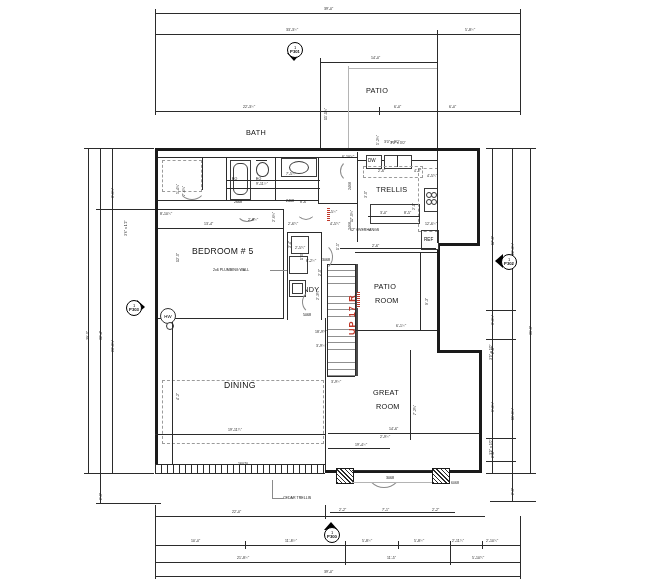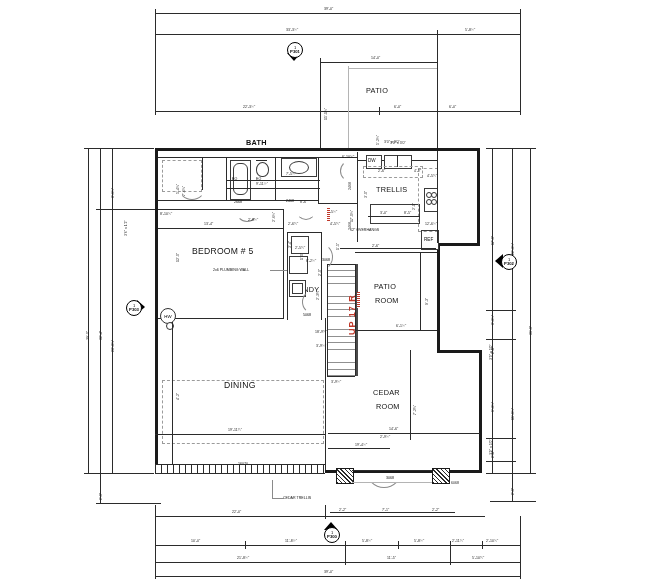--- a/index.html
+++ b/index.html
@@ -166,21 +166,21 @@
 
   <div class="wall" style="left:477px;top:148px;width:3px;height:95px;"></div>
 
   <div class="wall" style="left:437px;top:243px;width:43px;height:3px;"></div>
   <div class="wall" style="left:437px;top:243px;width:3px;height:110px;"></div>
   <div class="wall" style="left:437px;top:350px;width:45px;height:3px;"></div>
   <div class="wall" style="left:479px;top:350px;width:3px;height:123px;"></div>
 
   <div class="wall" style="left:155px;top:470px;width:327px;height:3px;"></div>
 
-  <div class="lbl" style="left:246px;top:138px;font-weight:bold;">BATH</div>
+  <div class="lbl" style="left:246px;top:128px;">BATH</div>
   <div class="ln h" style="left:158px;top:157px;width:160px;"></div>
   <div class="ln h" style="left:158px;top:200px;width:160px;"></div>
   <div class="ln v" style="left:226px;top:157px;height:44px;"></div>
   <div class="ln v" style="left:275px;top:157px;height:44px;"></div>
 
   <div class="fix" style="left:230px;top:160px;width:19px;height:38px;"></div>
   <div class="fix" style="left:233px;top:163px;width:13px;height:30px;border-radius:6px;"></div>
 
   <div class="fix" style="left:256px;top:162px;width:11px;height:13px;border-radius:50% 50% 45% 45%;"></div>
   <div class="ln h" style="left:256px;top:160px;width:11px;"></div>
@@ -303,21 +303,21 @@
   <div class="ln v" style="left:325px;top:318px;height:152px;"></div>
   <div class="dash" style="left:162px;top:380px;width:160px;height:62px;"></div>
   <div class="dim r" style="left:176px;top:400px;">4'-2"</div>
   <div class="ln v" style="left:172px;top:322px;height:148px;"></div>
   <div class="dim" style="left:228px;top:428px;">19'-11¼"</div>
   <div class="ln h" style="left:155px;top:434px;width:170px;"></div>
   <div class="note" style="left:238px;top:462px;">16070</div>
 
   <div class="hatch" style="left:158px;top:466px;width:160px;height:5px;"></div>
 
-  <div class="lbl" style="left:373px;top:388px;">CEDAR</div>
+  <div class="lbl" style="left:373px;top:388px;">GREAT</div>
   <div class="lbl" style="left:376px;top:402px;">ROOM</div>
   <div class="dim r" style="left:413px;top:415px;">7'-2¼"</div>
   <div class="ln v" style="left:410px;top:350px;height:90px;"></div>
   <div class="dim" style="left:389px;top:427px;">14'-6"</div>
   <div class="ln h" style="left:328px;top:433px;width:152px;"></div>
   <div class="dim" style="left:355px;top:443px;">19'-4½"</div>
   <div class="ln h" style="left:328px;top:448px;width:62px;"></div>
   <div class="dim" style="left:380px;top:435px;">2'-9½"</div>
 
   <div class="arc" style="left:366px;top:452px;width:34px;height:34px;border-color:transparent transparent #8a8a8a transparent;"></div>

